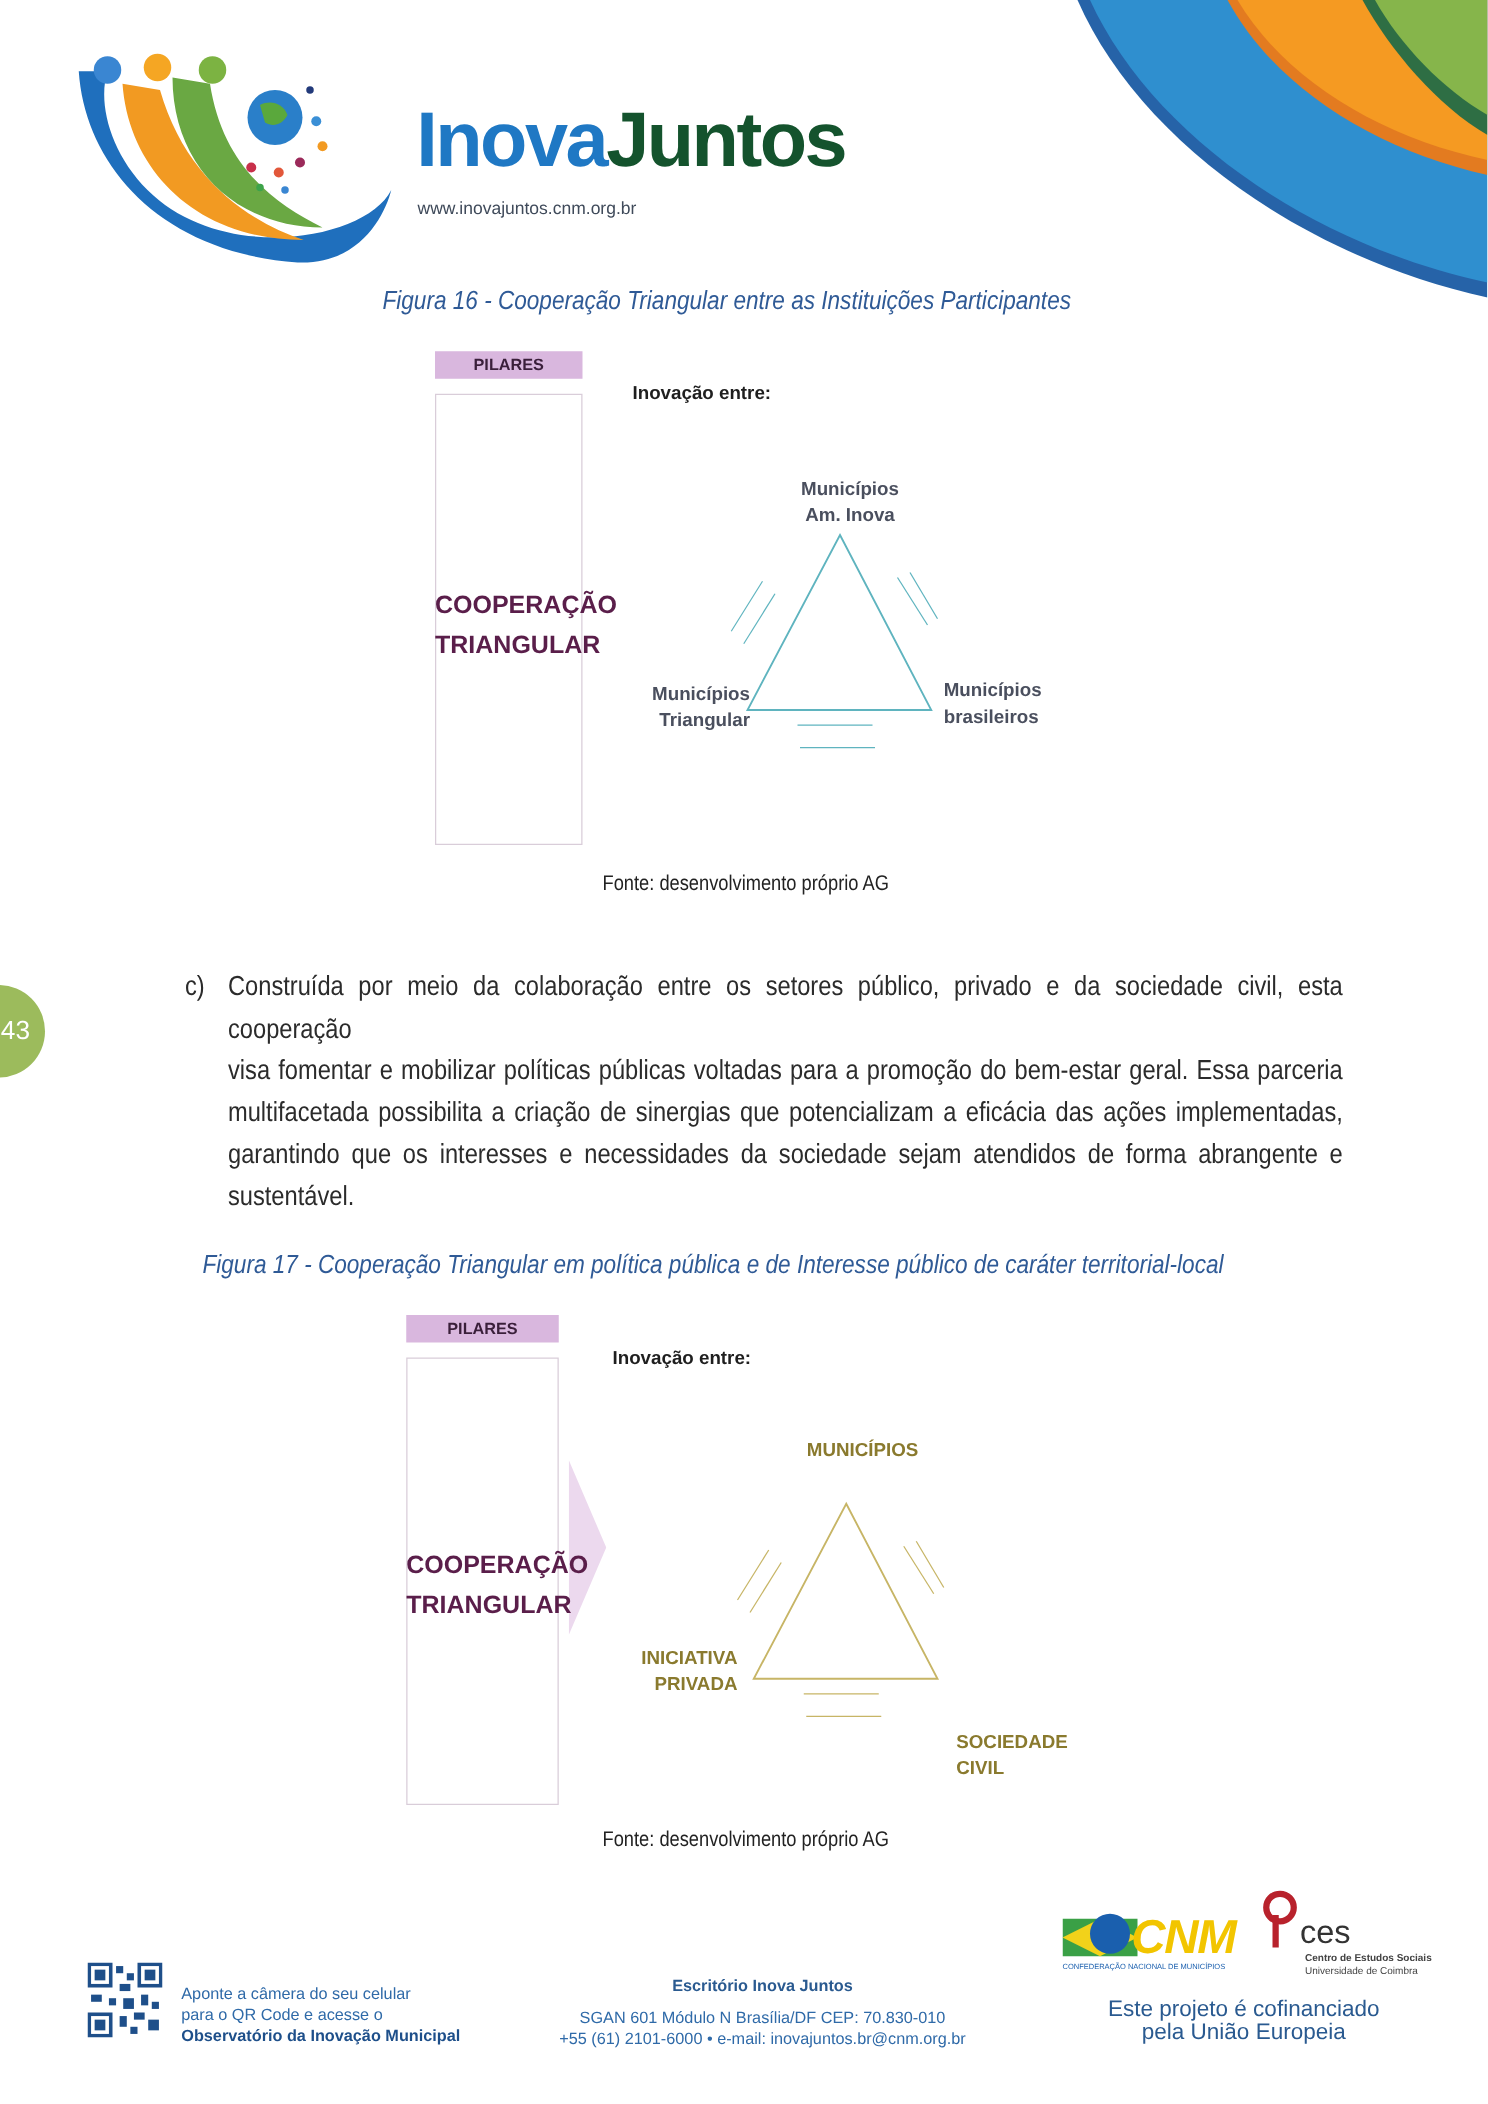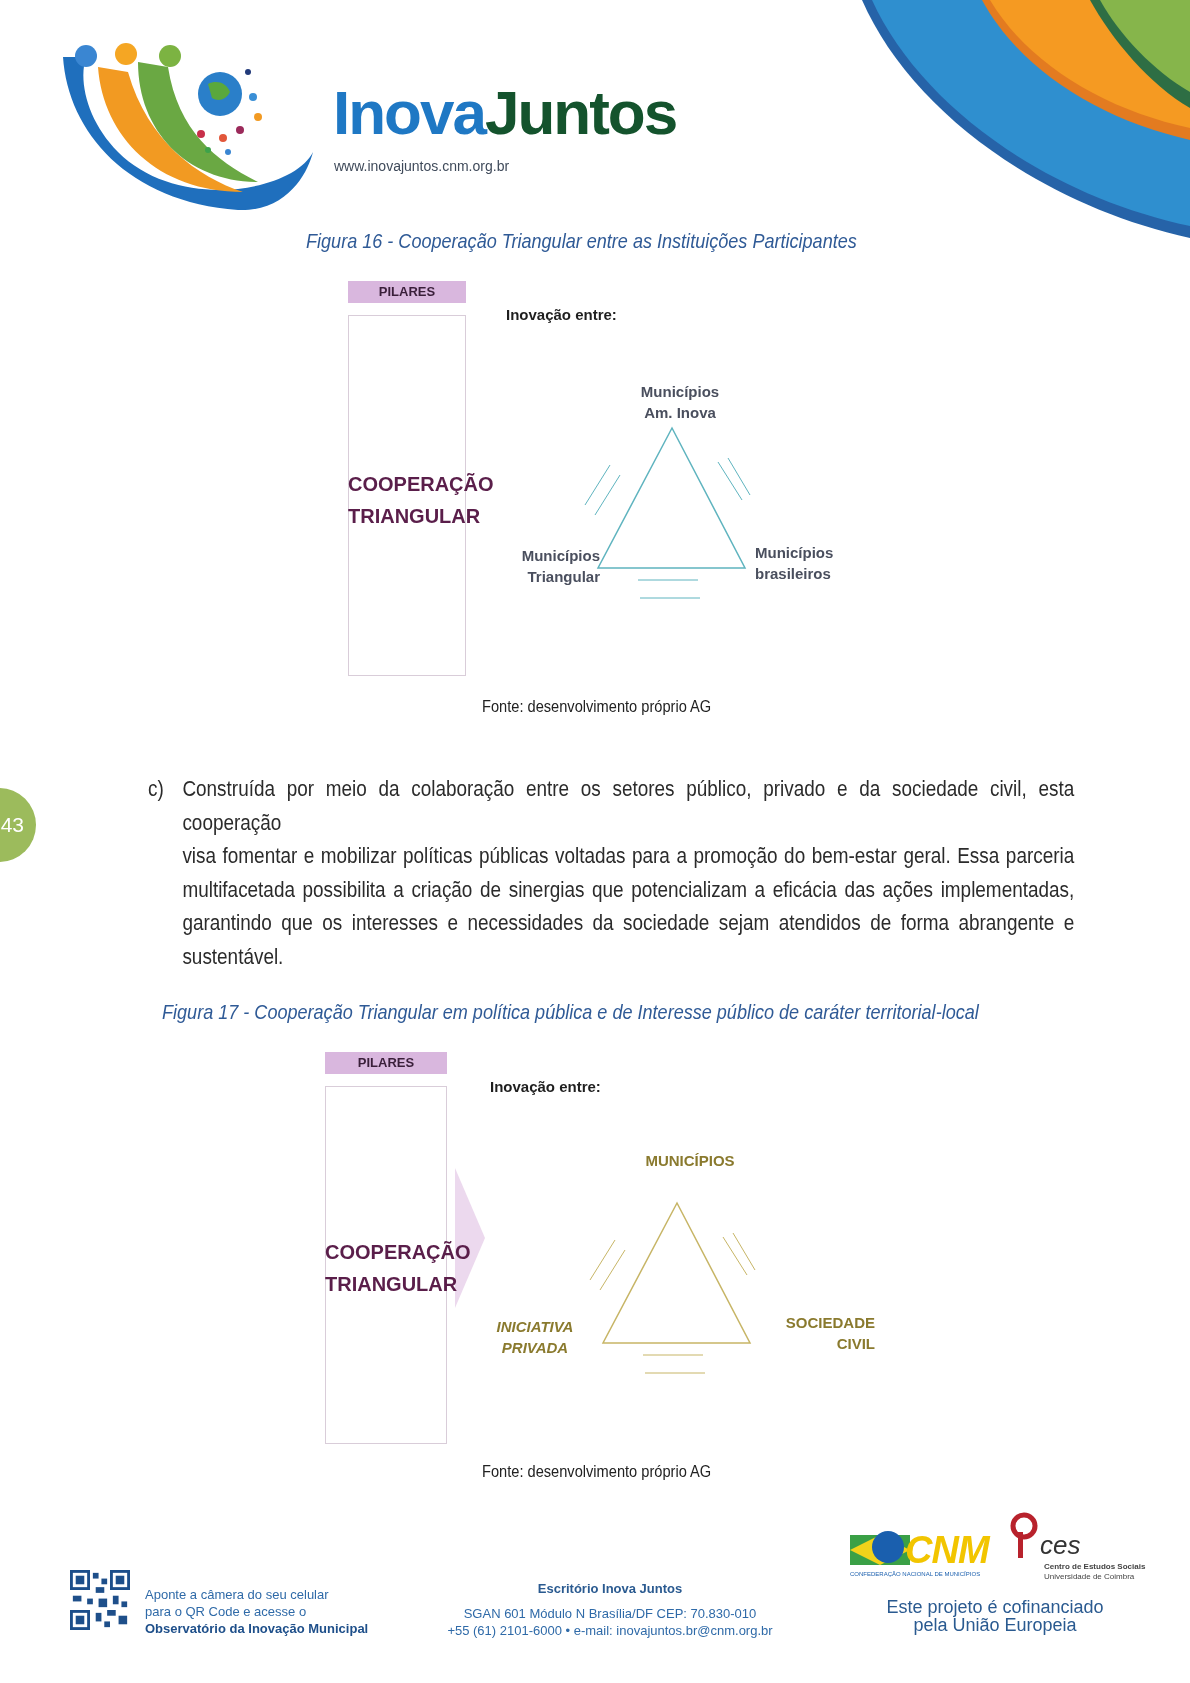--- a/index.html
+++ b/index.html
@@ -136,25 +136,25 @@
 </svg>
 <div class="abs pilar-label" style="left:325px; top:1236px; width:122px;">
   <div>COOPERAÇÃO</div>
   <div>TRIANGULAR</div>
 </div>
 <div class="abs inov" style="left:490px; top:1078px;">Inovação entre:</div>
 
 <div class="abs node gold" style="left:630px; top:1150px; width:120px;">
   <div>MUNICÍPIOS</div>
 </div>
-<div class="abs node gold" style="left:480px; top:1316px; width:110px; text-align:center;font-style:italic;">
+<div class="abs node gold" style="left:480px; top:1316px; width:110px; text-align:right;">
   <div>INICIATIVA</div>
   <div>PRIVADA</div>
 </div>
-<div class="abs node gold" style="left:765px; top:1312px; width:110px; text-align:right;">
+<div class="abs node gold" style="left:765px; top:1383px; width:110px; text-align:left;">
   <div>SOCIEDADE</div>
   <div>CIVIL</div>
 </div>
 
 <svg class="abs tri-svg" style="left:585px; top:1195px; width:200px; height:190px;" viewBox="0 0 200 190">
   <polygon class="tri" points="92,8 165,148 18,148" fill="none" stroke-width="1.5" stroke="#c7b566"></polygon>
   <g class="arrows" fill="none" stroke-width="1">
     <line x1="30" y1="45" x2="5" y2="85" stroke="#c7b566"></line>
     <line x1="15" y1="95" x2="40" y2="55" stroke="#c7b566"></line>
     <line x1="138" y1="42" x2="162" y2="80" stroke="#c7b566"></line>
@@ -212,21 +212,21 @@
   </svg>
   <div class="abs" style="left:55px; top:4px; font-size:38px; font-weight:bold; font-style:italic; color:#f2c500; letter-spacing:-1px;">CNM</div>
   <div class="abs" style="left:0; top:46px; font-size:6px; color:#1a5fae; white-space:nowrap;">CONFEDERAÇÃO NACIONAL DE MUNICÍPIOS</div>
 </div>
 
 <div class="abs ces-logo">
   <svg class="abs" style="left:0; top:0;" width="30" height="48" viewBox="0 0 30 48">
     <circle cx="14" cy="14" r="11" fill="none" stroke="#b8222c" stroke-width="5"></circle>
     <rect x="8" y="20" width="5" height="26" fill="#b8222c"></rect>
   </svg>
-  <div class="abs" style="left:30px; top:18px; font-size:26px; color:#333;font-style:italic;">ces</div>
+  <div class="abs" style="left:30px; top:18px; font-size:26px; color:#333;">ces</div>
   <div class="abs" style="left:34px; top:50px; font-size:8px; color:#444; white-space:nowrap; line-height:10px;">
     <div style="font-weight:bold;">Centro de Estudos Sociais</div>
     <div>Universidade de Coimbra</div>
   </div>
 </div>
 
 <div class="abs cofin" style="left:880px; top:1598px; width:230px;">
   <div>Este projeto é cofinanciado</div>
   <div>pela União Europeia</div>
 </div>

